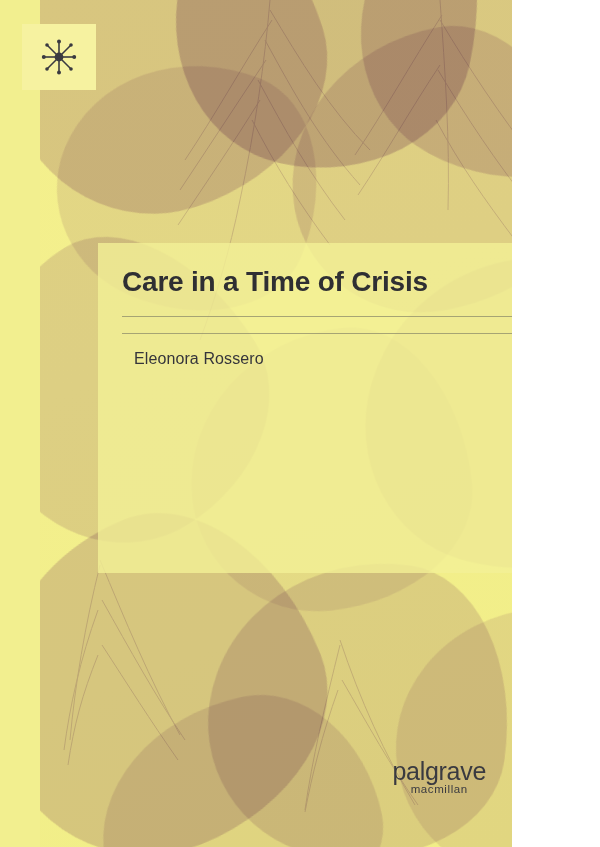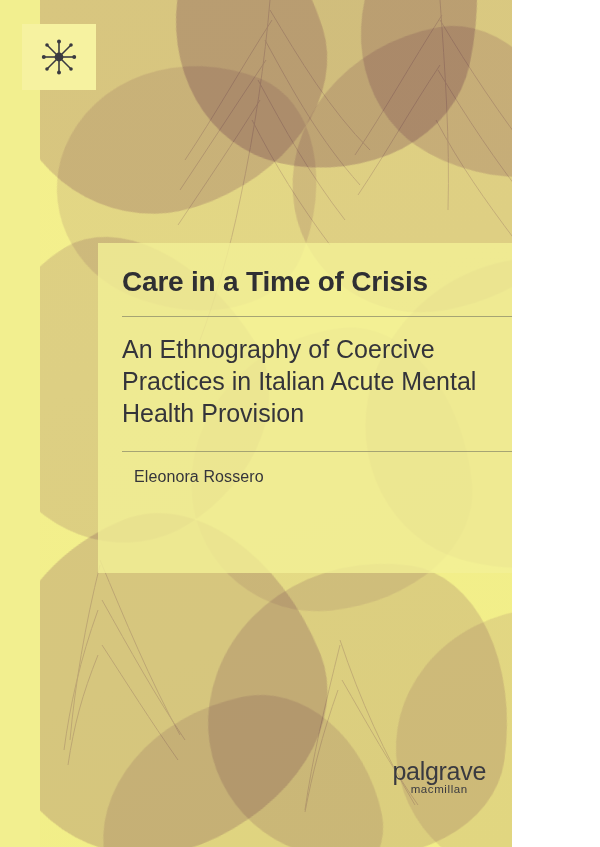--- a/index.html
+++ b/index.html
@@ -217,21 +217,20 @@
         <circle cx="36" cy="10" r="1.8" fill="#3a3a40" stroke="none"></circle>
         <circle cx="12" cy="34" r="1.8" fill="#3a3a40" stroke="none"></circle>
         <circle cx="36" cy="34" r="1.8" fill="#3a3a40" stroke="none"></circle>
       </g>
     </svg>
   </div>
 
   <div class="text-panel">
     <h1 class="title">Care in a Time of Crisis</h1>
     <div class="rule"></div>
-    <h2 class="subtitle">An Ethnography of Coercive Practices in Italian Acute Mental Health Provision</h2>
     <div class="rule2"></div>
     <p class="author">Eleonora Rossero</p>
   </div>
 
   <div class="palgrave">
     <div class="palgrave-main">palgrave</div>
     <div class="palgrave-sub">macmillan</div>
   </div>
 
 </div>

